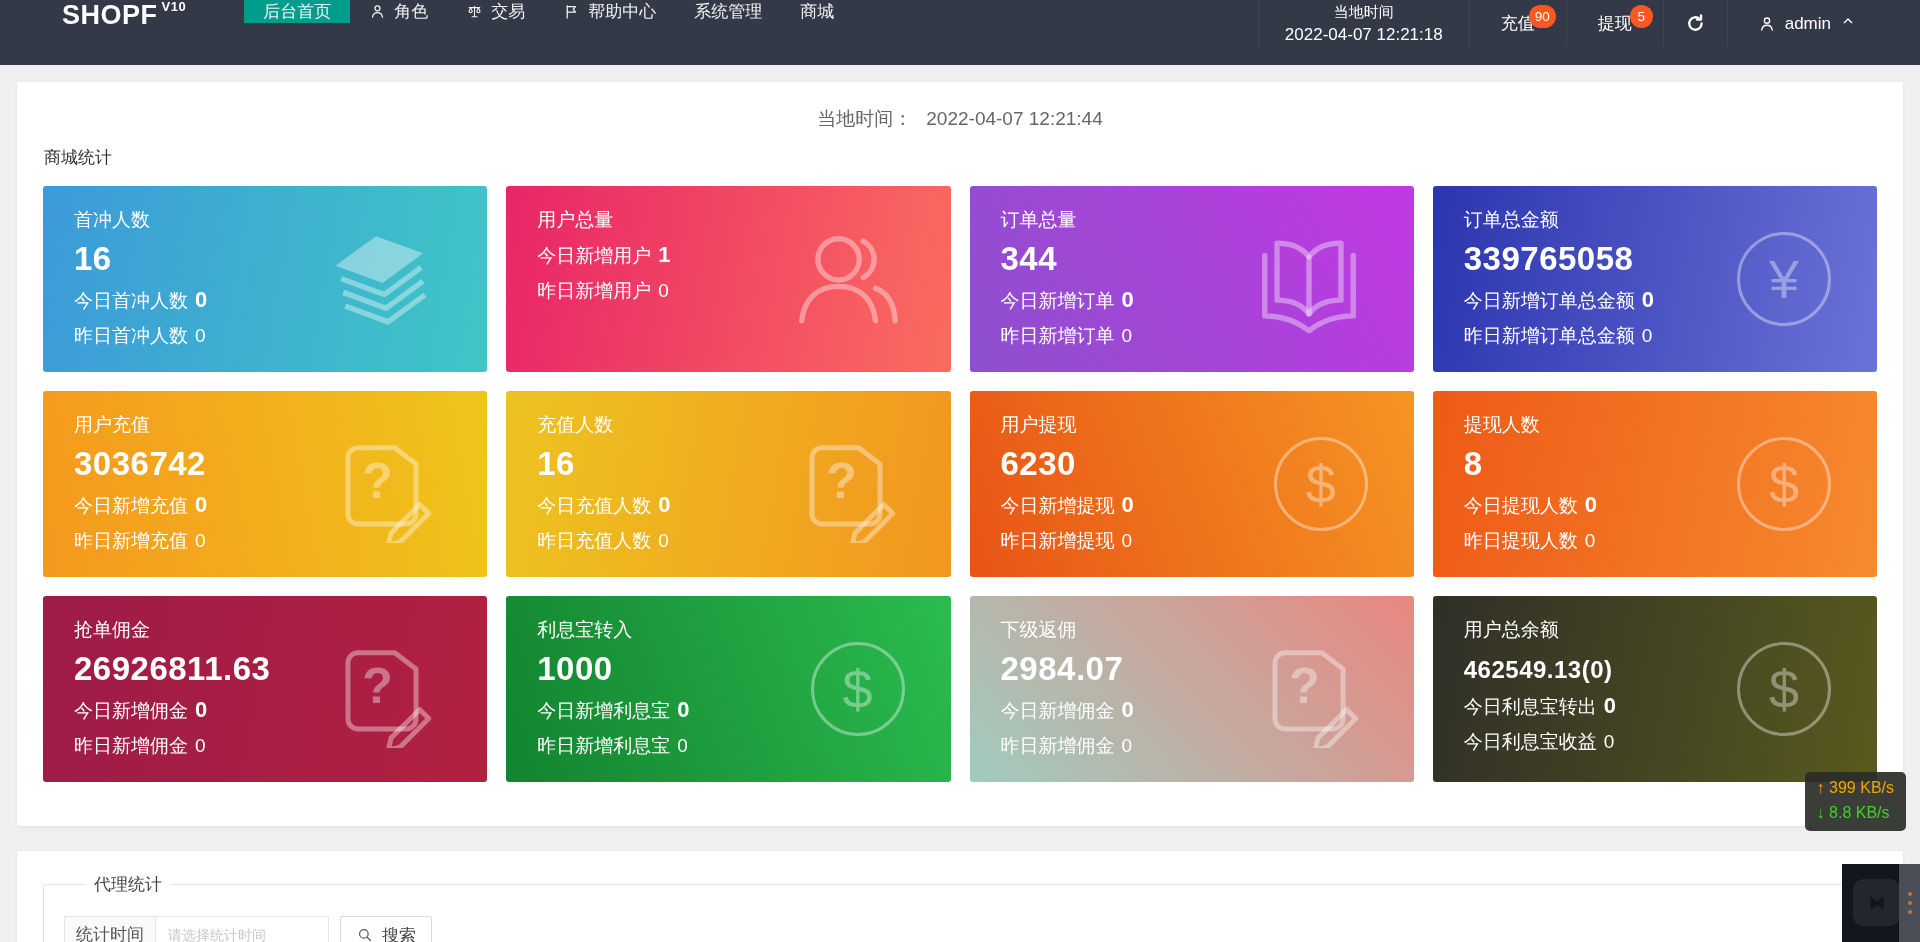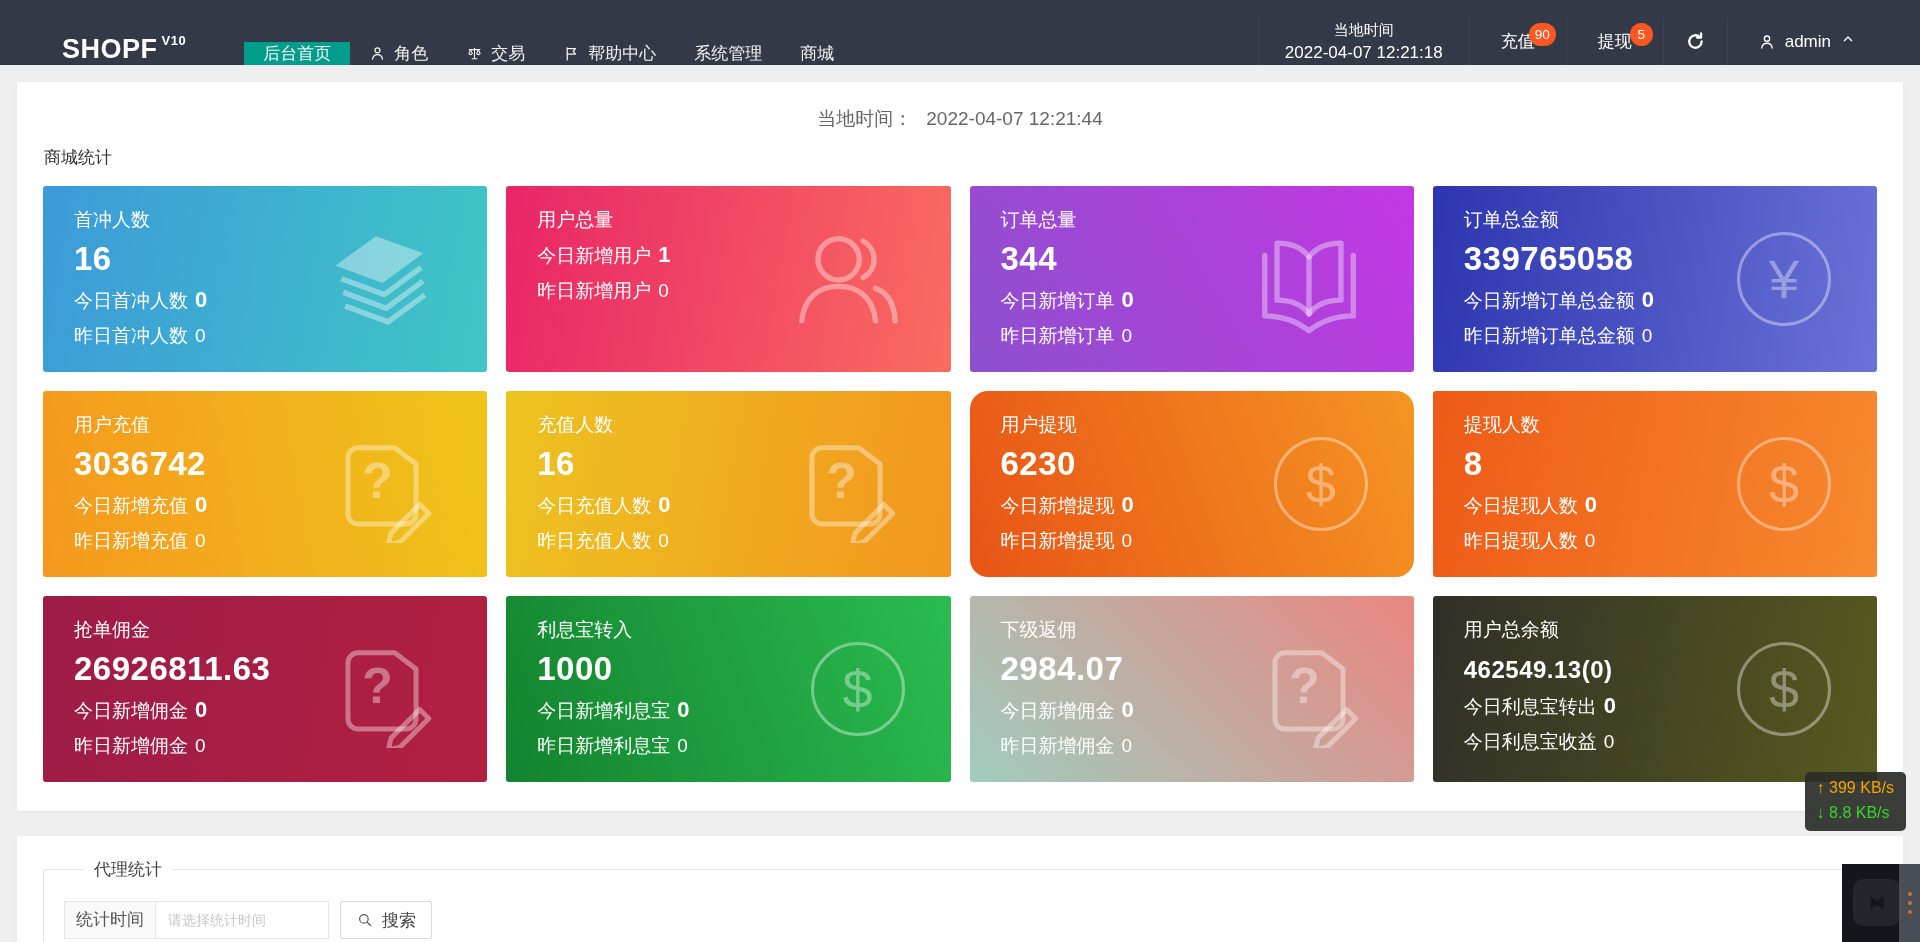--- a/index.html
+++ b/index.html
@@ -1,20 +1,20 @@
 <!DOCTYPE html>
 <html><head>
 <meta charset="utf-8">
 <style>
   * { margin:0; padding:0; box-sizing:border-box; }
   html,body { width:1920px; height:942px; overflow:hidden; }
   body { font-family:"Liberation Sans", sans-serif; background:#efefef; }
 
   
-  .navbar { display:flex; align-items:flex-end; height:65px; background:#333946; color:#fff; }
+  .navbar { display:flex; align-items:flex-start; height:65px; background:#333946; color:#fff; }
   .logo { display:flex; align-items:center; padding:0 58px 0 62px; font-size:27px; font-weight:bold; letter-spacing:.5px; }
   .logo .sup { font-size:13px; font-weight:bold; margin-left:4px; transform:translateY(-9px); }
   .nav-item { display:flex; align-items:center; gap:8px; padding:0 19px; font-size:17px; color:#f2f2f2; cursor:pointer; }
   .nav-item.active { background:#009C8C; }
   .nav-icon svg { width:17px; height:17px; display:block; }
   .nav-right { margin-left:auto; display:flex; align-items:stretch; }
   .nav-seg { border-left:1px solid #3E4552; display:flex; align-items:center; justify-content:center; cursor:pointer; }
   .time-seg { flex-direction:column; padding:0 26px; cursor:default; }
   .time-label { font-size:15px; line-height:23px; }
   .time-value { font-size:17px; line-height:24px; }
@@ -27,21 +27,21 @@
   .chev svg { width:16px; height:16px; }
 
   
   .panel { margin:17px 17px 0; background:#fff; border-radius:2px; box-shadow:0 1px 3px rgba(0,0,0,.06); }
   .panel.stats { padding-bottom:29px; }
   .main-time { padding-top:24px; text-align:center; font-size:19px; color:#666; }
   .main-time .mt-value { margin-left:14px; }
   .section-title { margin:14px 0 0 27px; font-size:17px; color:#333; }
 
   
-  .stats-grid { display:grid; grid-template-columns:repeat(4,1fr); gap:19px; margin:17px 26px 0; }
+  .stats-grid { display:grid; grid-template-columns:repeat(4,1fr); gap:19px; margin:17px 26px 15px; }
   .stat-card { position:relative; height:186px; border-radius:3px; color:#fff; padding:21px 0 0 31px; overflow:hidden; }
   .card-title { font-size:19px; }
   .card-value { font-size:33px; font-weight:bold; margin-top:7px; letter-spacing:.5px; }
   .card-value.small { font-size:24px; margin-top:13px; }
   .card-row { margin-top:9px; font-size:19px; }
   .row-value { margin-left:7px; font-size:19px; }
   .row-value.bold { font-weight:bold; font-size:22px; }
   .card-icon { position:absolute; right:46px; top:50%; transform:translateY(-50%); color:rgba(255,255,255,.38); }
   .card-icon svg { width:118px; height:118px; display:block; }
   .card-icon[data-name="layers-icon"] svg { transform:rotate(-8deg); }
@@ -258,21 +258,21 @@
     </div>
     <div class="card-icon" data-name="doc-question-icon">
           <svg viewBox="0 0 26 26" fill="none" stroke="currentColor" stroke-width="1.1" stroke-linejoin="round" stroke-linecap="round">
             <path d="M5.5 7.2c0-1.2 1-2.2 2.2-2.2h8.1l4.7 3.6v11a2.2 2.2 0 0 1-2.2 2.2H7.7a2.2 2.2 0 0 1-2.2-2.2z"></path>
             <text x="12" y="16" font-size="11" fill="currentColor" stroke="none" text-anchor="middle" font-weight="bold">?</text>
             <path d="M15 23.8l6.3-6.3 2 2-6.3 6.3-2.6.6z"></path>
           </svg>
         </div>
   </div>
 
-  <div class="stat-card" data-name="stat-card" style="background: linear-gradient(70deg, rgb(232, 84, 22), rgb(245, 149, 35)); border-radius: 18px;">
+  <div class="stat-card" data-name="stat-card" style="background: linear-gradient(70deg, rgb(232, 84, 22), rgb(245, 149, 35));">
     <div class="card-title" data-name="stat-card-title">用户提现</div>
     <div class="card-value" data-name="stat-card-value">6230</div>
     <div class="card-row" data-name="stat-card-row">
       <span class="row-label" data-name="stat-row-label">今日新增提现</span><span class="row-value bold" data-name="stat-row-value">0</span>
     </div>
     <div class="card-row" data-name="stat-card-row">
       <span class="row-label" data-name="stat-row-label">昨日新增提现</span><span class="row-value" data-name="stat-row-value">0</span>
     </div>
     <div class="card-icon" data-name="dollar-coin-icon">
           <div class="coin" data-name="dollar-glyph">

